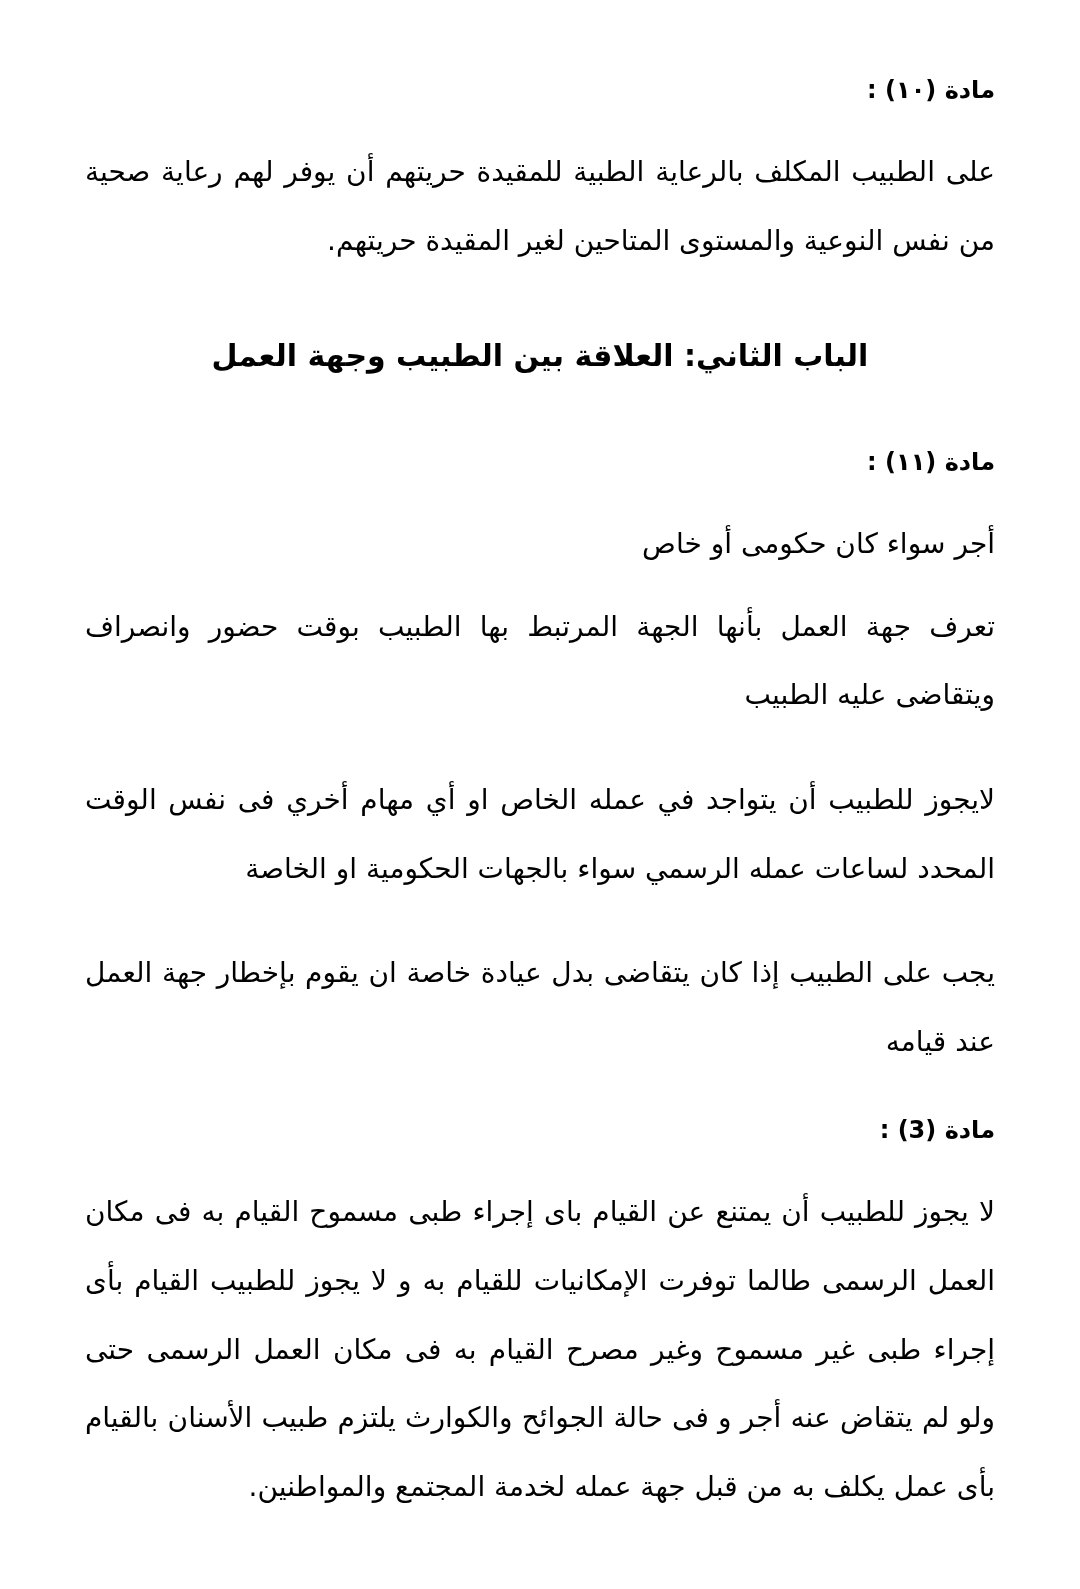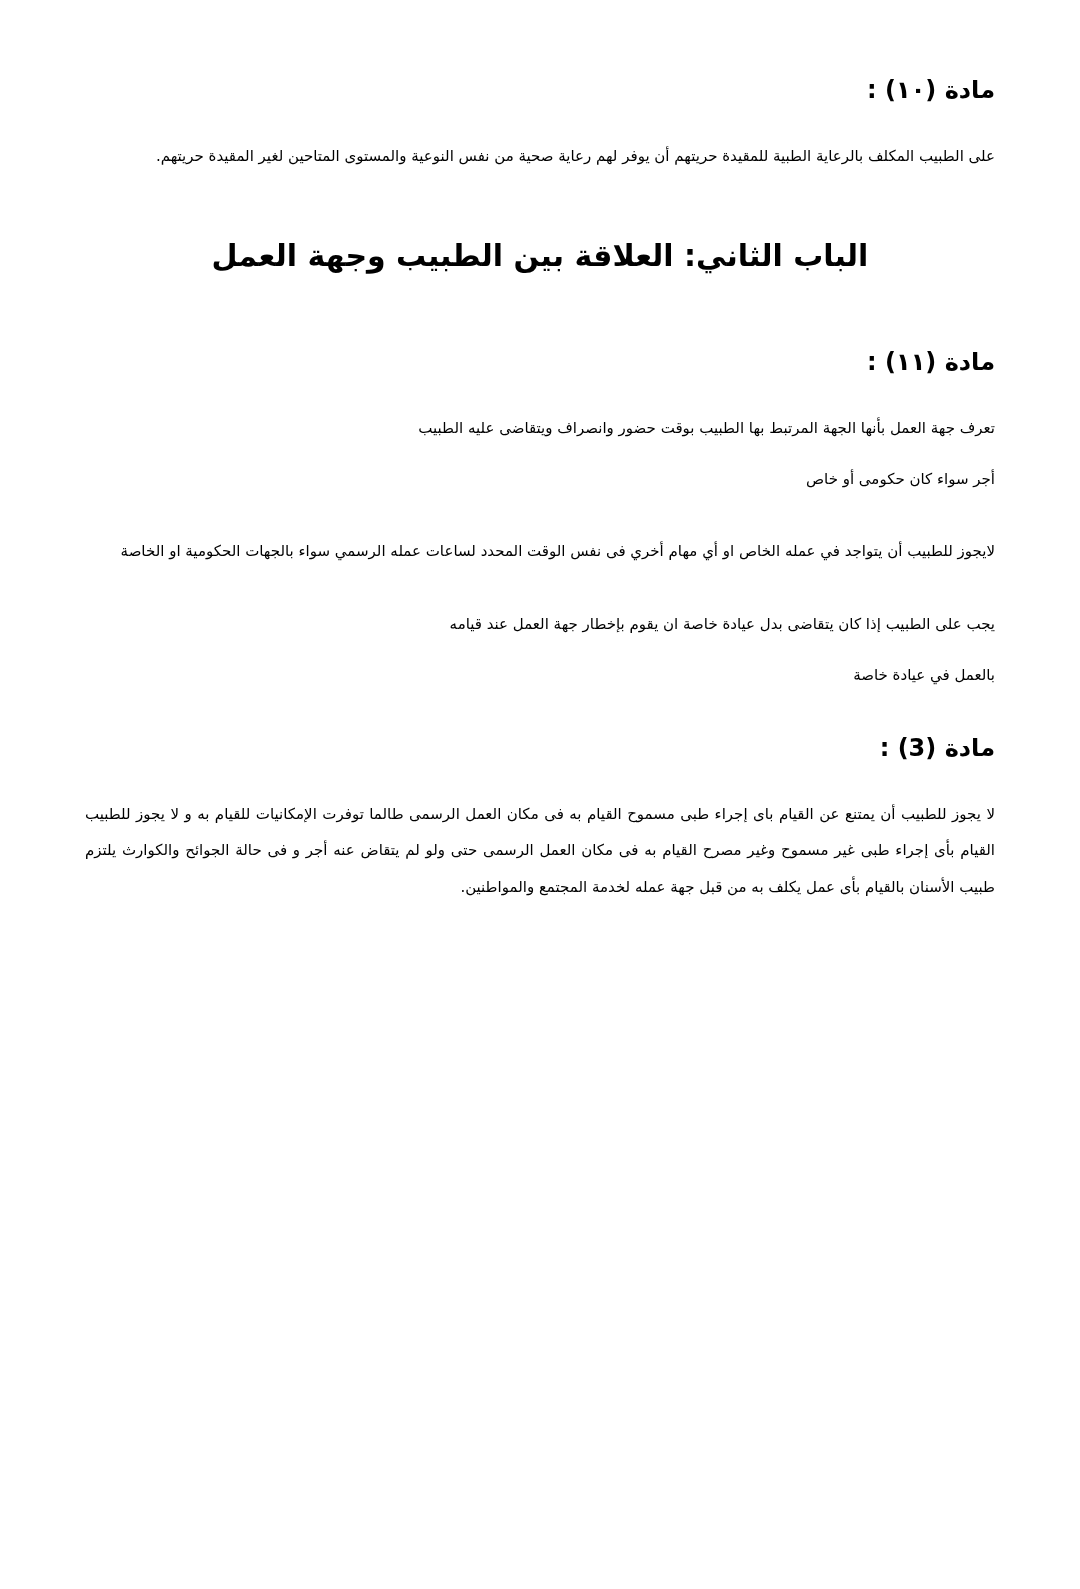--- a/index.html
+++ b/index.html
@@ -32,21 +32,21 @@
       line-height: 1.5;
     }
     .section-heading {
       font-size: 30px;
       font-weight: 700;
       text-align: center;
       margin: 58px 0 66px 0;
       line-height: 1.5;
     }
     .para {
-      font-size: 15px;
+      font-size: 28px;
       line-height: 2.45;
       margin: 0 0 14px 0;
       text-align: justify;
       text-justify: inter-word;
     }
     .para.short-last {
       
       text-align: justify;
     }
   </style>
@@ -57,31 +57,30 @@
 
   <section class="article">
     <h3 class="article-heading">مادة (١٠) :</h3>
     <p class="para">على الطبيب المكلف بالرعاية الطبية للمقيدة حريتهم أن يوفر لهم رعاية  صحية من نفس النوعية والمستوى المتاحين لغير المقيدة حريتهم.</p>
   </section>
 
   <h2 class="section-heading">الباب الثاني: العلاقة بين الطبيب وجهة العمل</h2>
 
   <section class="article">
     <h3 class="article-heading">مادة (١١) :</h3>
+    <p class="para">أجر سواء كان حكومى أو خاص</p>
     <p class="para">تعرف جهة العمل بأنها الجهة المرتبط بها الطبيب بوقت حضور وانصراف ويتقاضى عليه الطبيب</p>
-    <p class="para">أجر سواء كان حكومى أو خاص</p>
   </section>
 
   <section class="article">
     <p class="para short-last">لايجوز للطبيب أن يتواجد في عمله الخاص او أي مهام أخري فى نفس الوقت المحدد لساعات عمله الرسمي سواء بالجهات الحكومية او الخاصة</p>
   </section>
 
   <section class="article">
     <p class="para">يجب على الطبيب إذا كان يتقاضى بدل عيادة خاصة ان يقوم بإخطار جهة العمل عند قيامه</p>
-    <p class="para">بالعمل في عيادة خاصة</p>
   </section>
 
   <section class="article">
     <h3 class="article-heading">مادة (3) :</h3>
     <p class="para short-last">لا يجوز للطبيب أن يمتنع عن القيام باى إجراء طبى مسموح القيام به فى مكان العمل الرسمى طالما توفرت الإمكانيات للقيام به و لا يجوز للطبيب القيام بأى إجراء طبى غير مسموح وغير مصرح القيام به فى مكان العمل الرسمى حتى ولو لم يتقاض عنه أجر و فى حالة الجوائح والكوارث يلتزم طبيب الأسنان بالقيام بأى عمل يكلف به من قبل جهة عمله لخدمة المجتمع والمواطنين.</p>
   </section>
 
 </div>
 
 </body></html>

